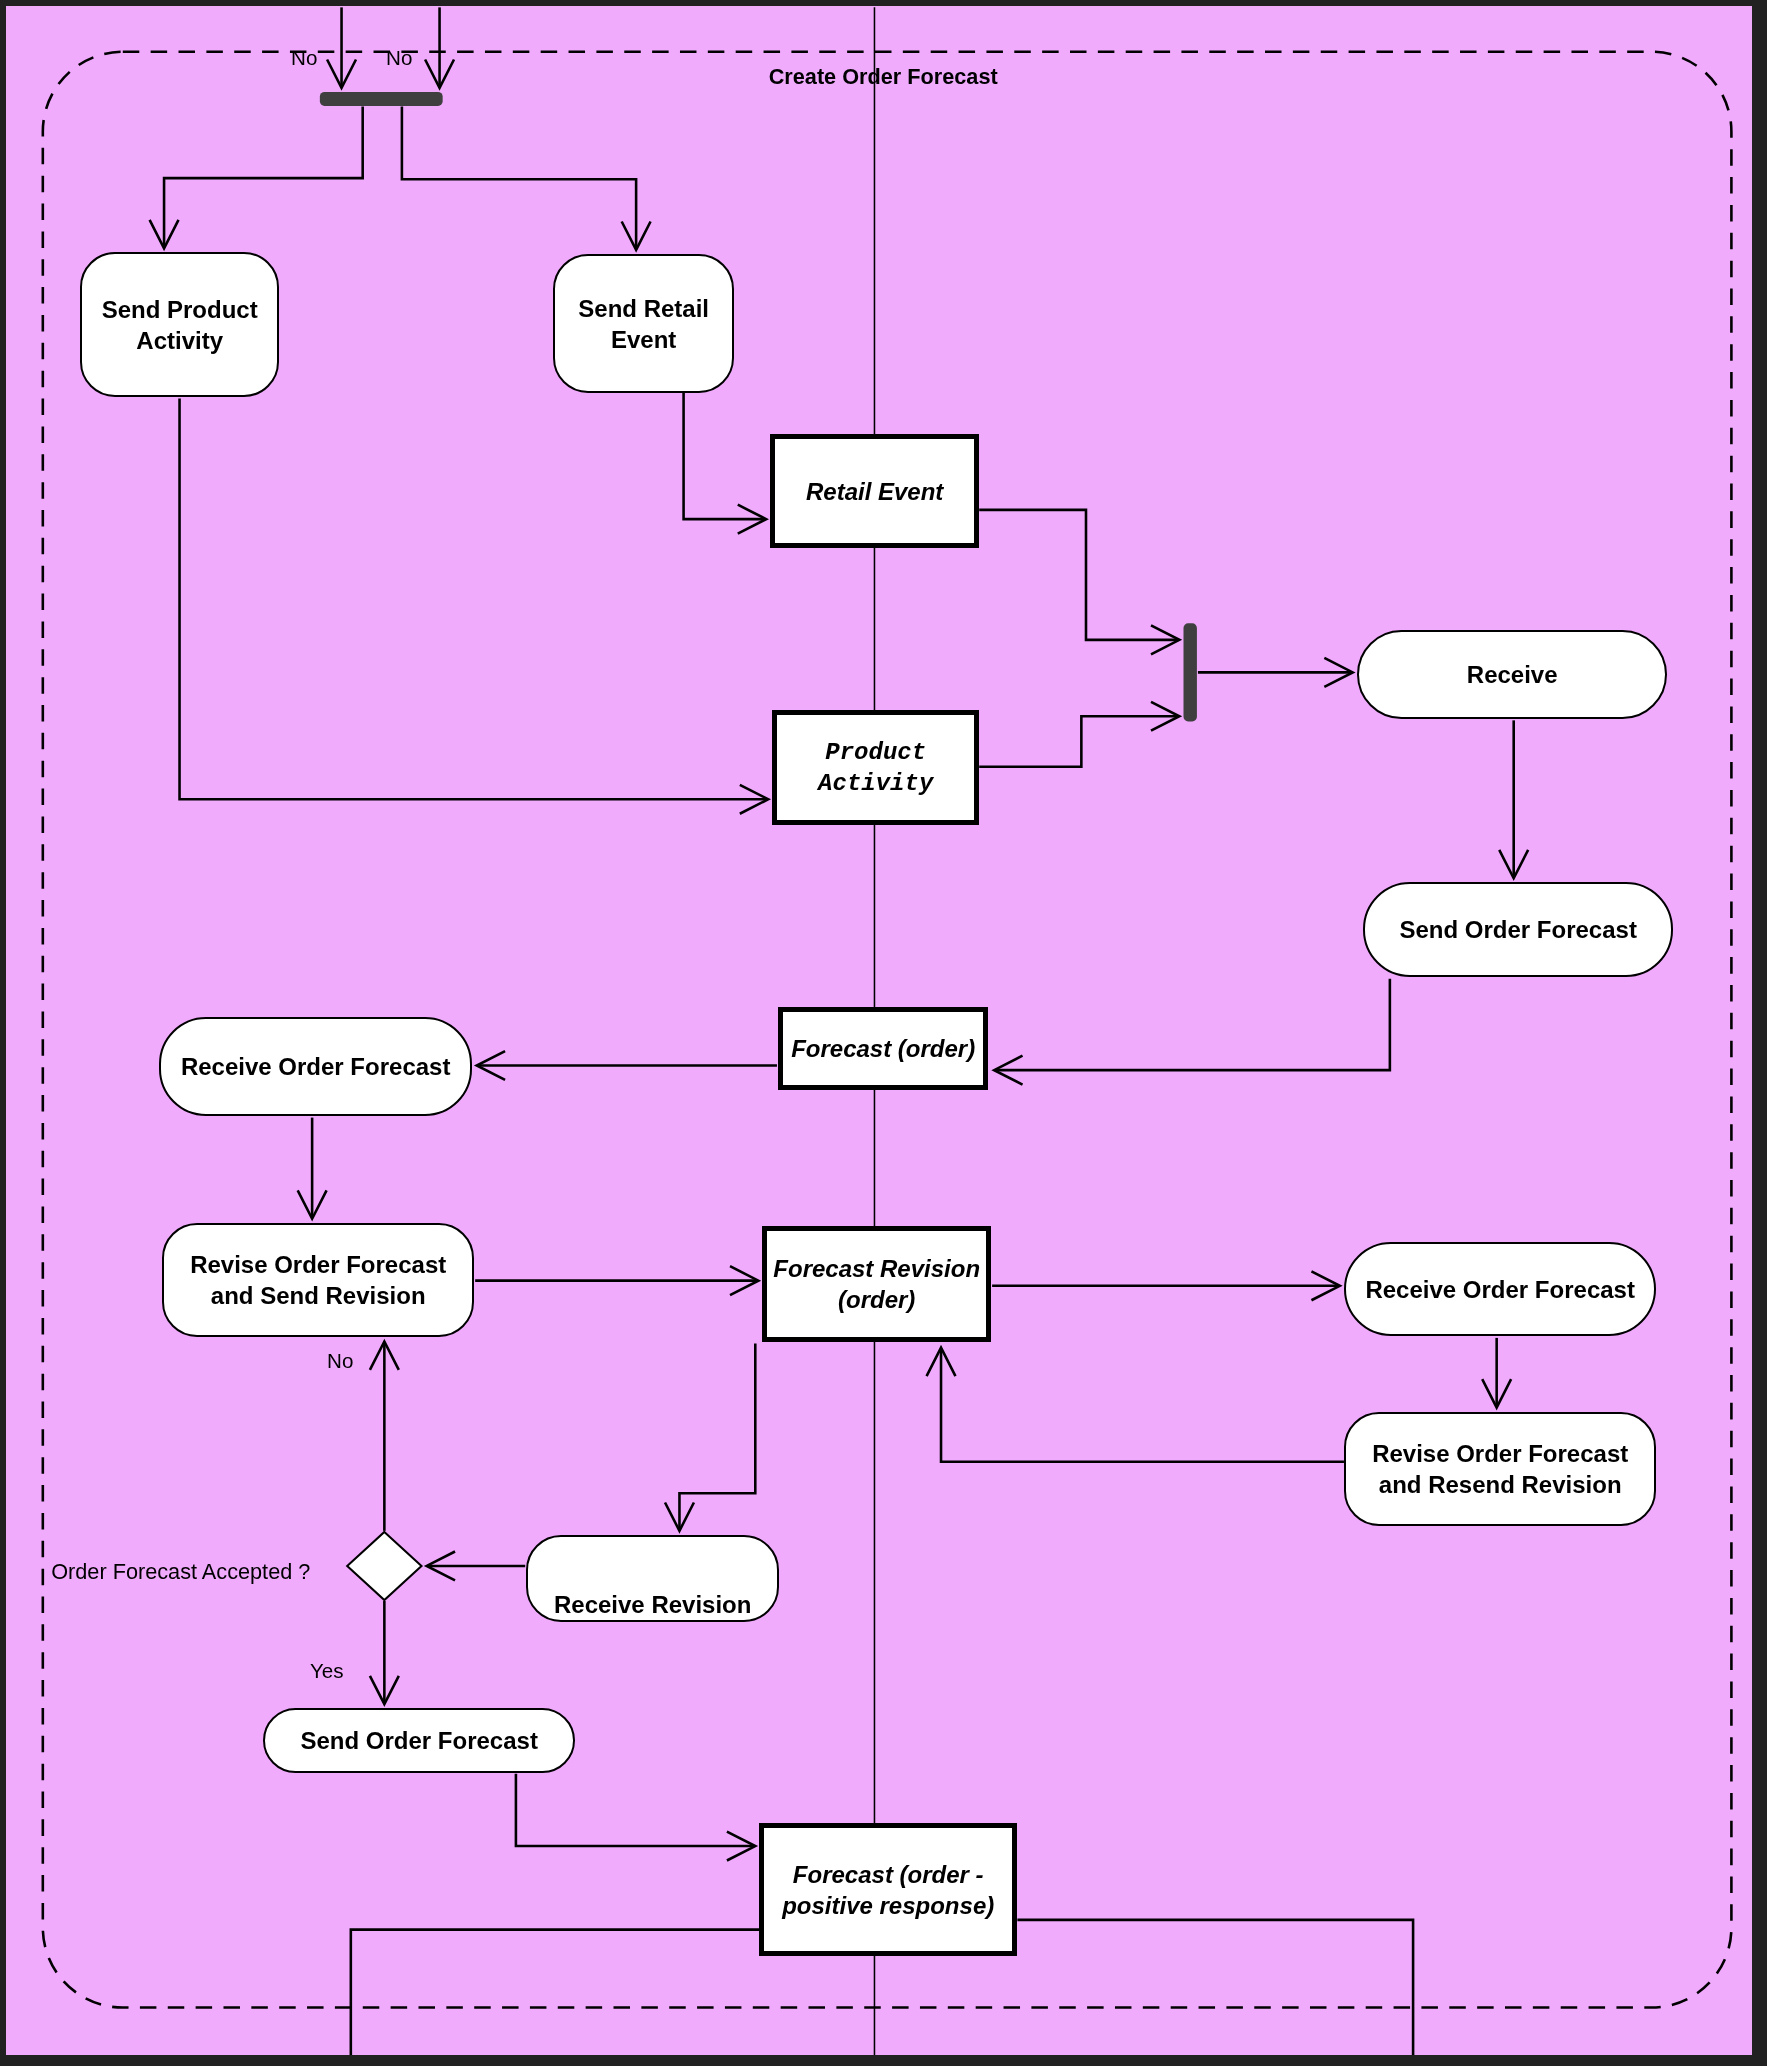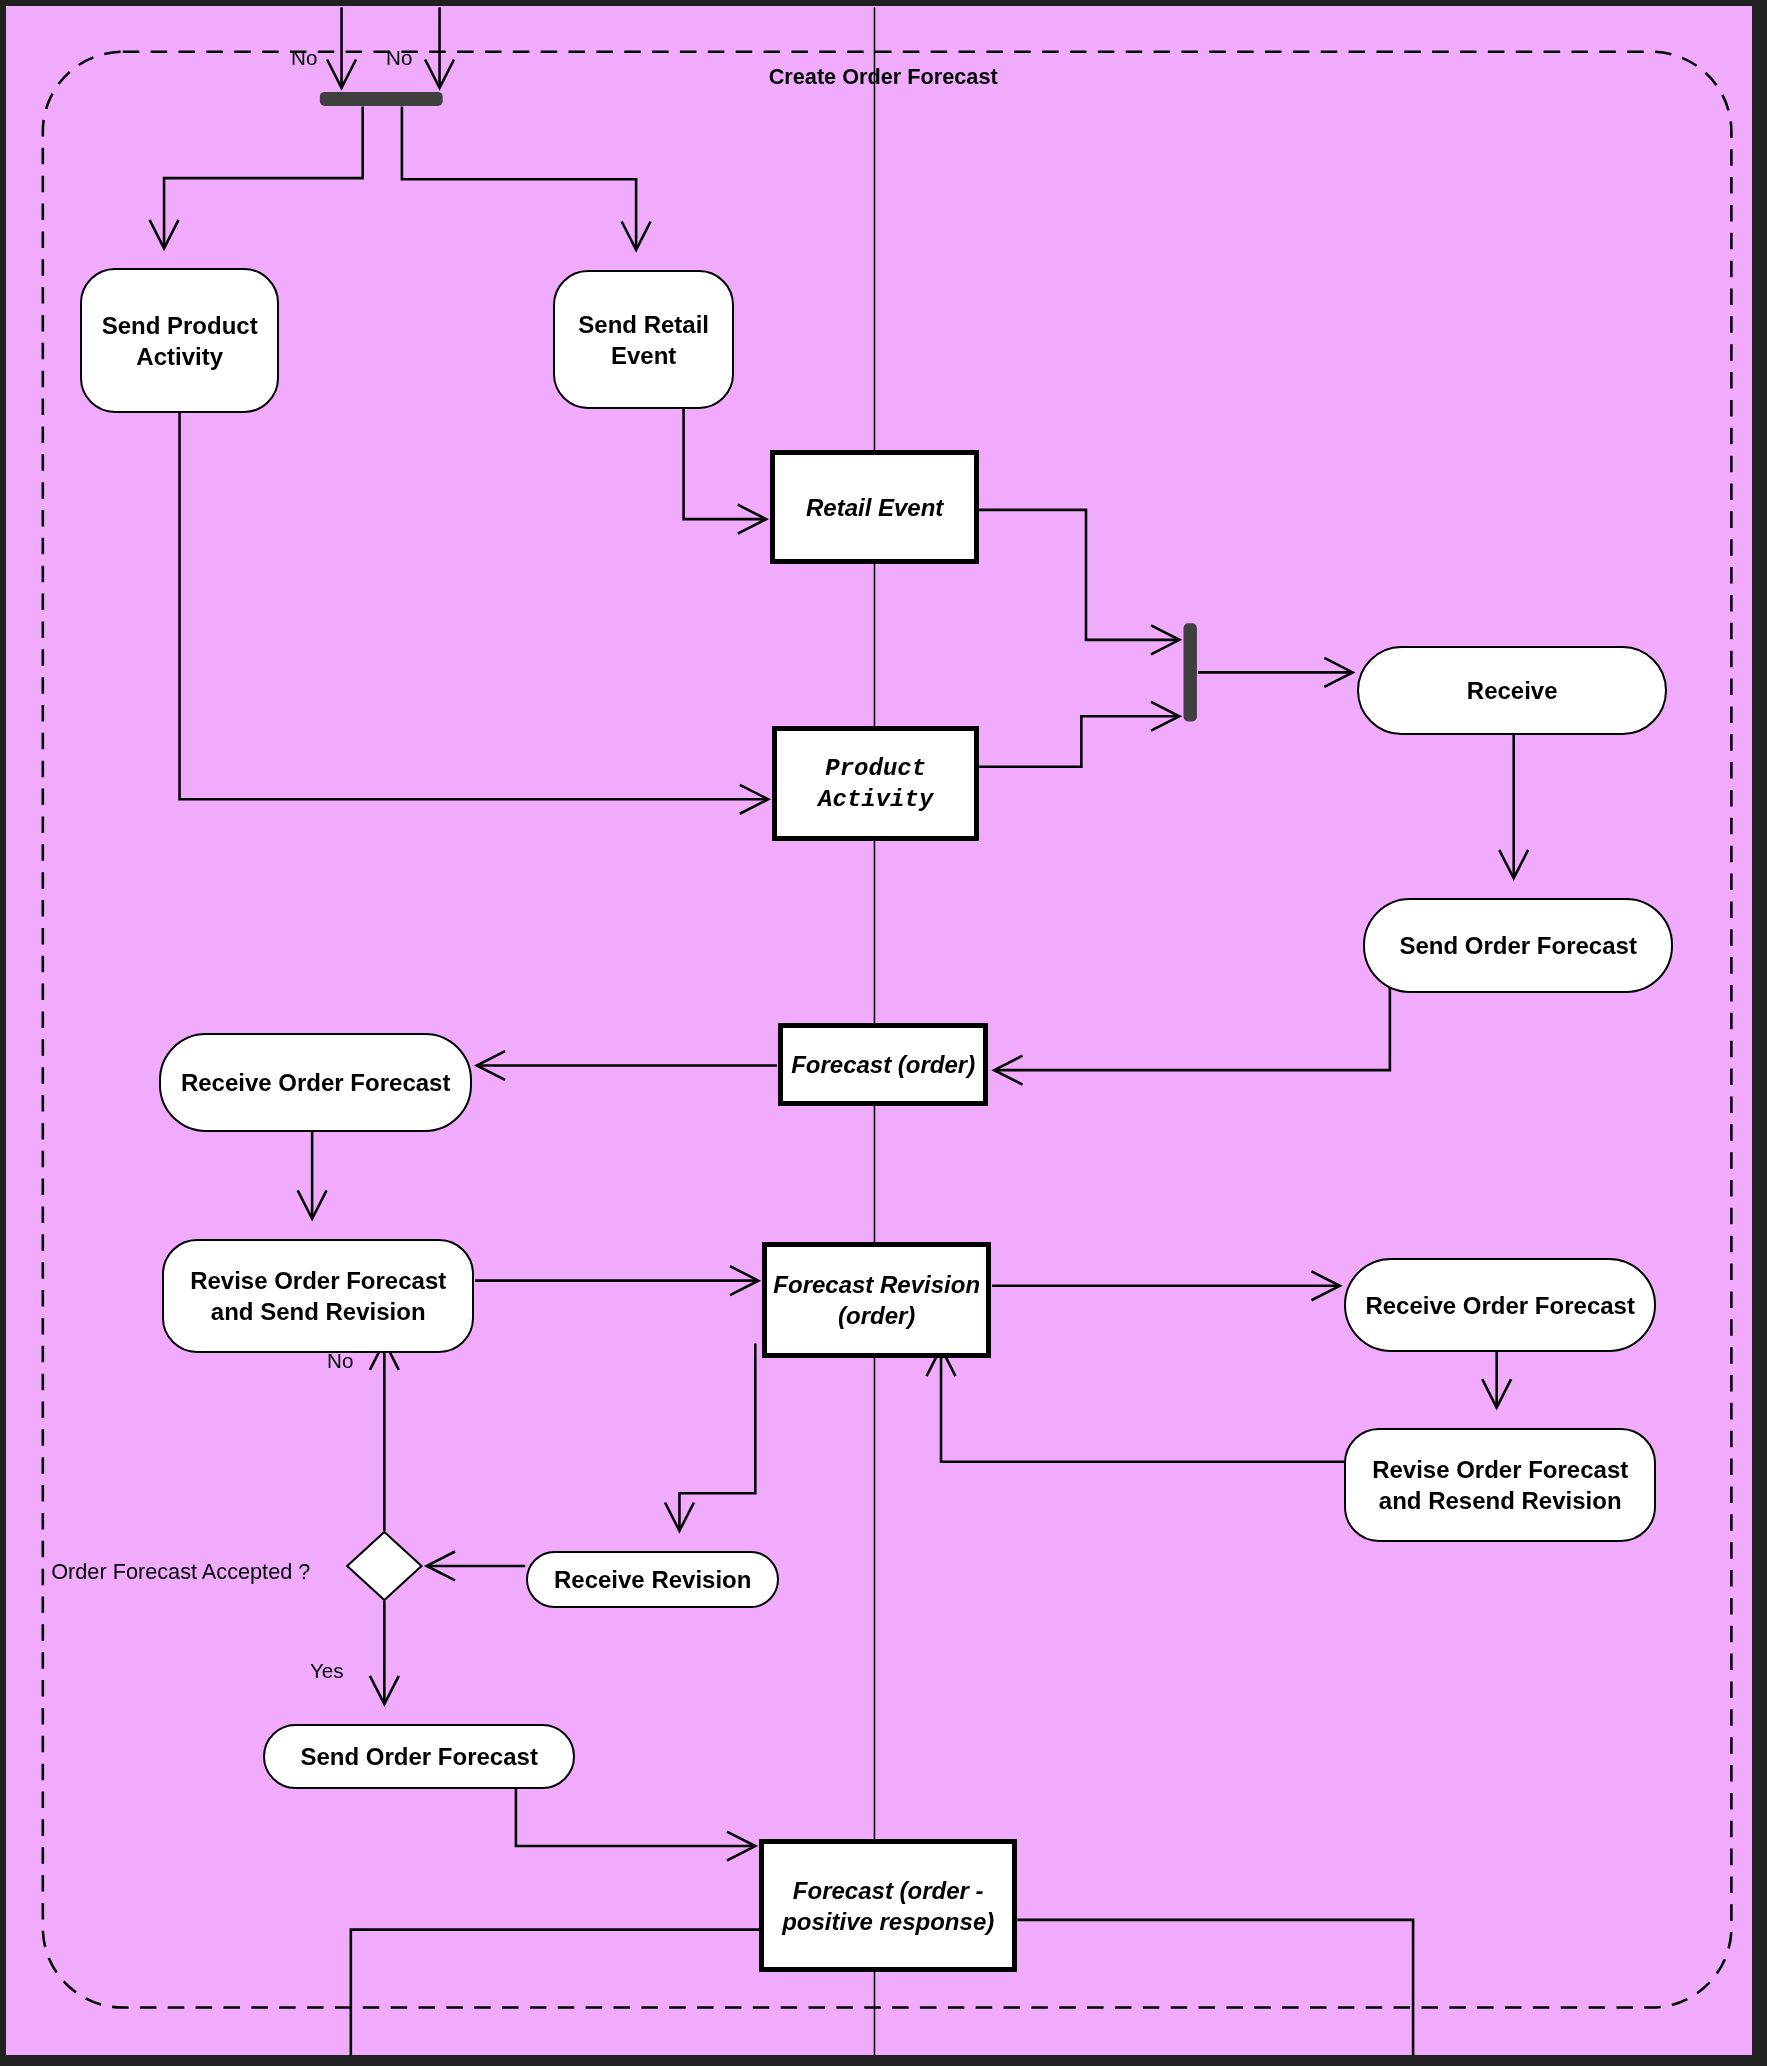--- a/index.html
+++ b/index.html
@@ -10,21 +10,21 @@
   }
   #canvas{
     position:absolute;left:6.2px;top:6.2px;width:1746px;height:2049px;
     background:#f0abfc;overflow:hidden;
   }
   #wires{position:absolute;left:-6.2px;top:-6.2px;width:1767px;height:2066px;}
   .node{
     position:absolute;background:#ffffff;color:#000;
     display:flex;align-items:center;justify-content:center;
     text-align:center;font-weight:bold;font-size:24px;line-height:1.3;
-    white-space:pre-line;box-sizing:border-box;border:2.6px solid #000;margin-top:16px;
+    white-space:pre-line;box-sizing:border-box;border:2.6px solid #000;
   }
   .activity{border-radius:47px;}
   .activity.sq{border-radius:35px;}
   .object{border-width:5.2px;border-radius:0;font-style:italic;}
   .edge-label{
     position:absolute;color:#000;font-size:20.6px;font-weight:normal;
     text-align:center;line-height:1.1;white-space:pre-line;
   }
   #diagram-title{
     position:absolute;left:619px;top:58px;width:516px;
@@ -115,21 +115,21 @@
     <span>Forecast Revision
 (order)</span></div>
 
   <div class="node activity" style="left:1338px;top:1236px;width:312px;height:94px;">
     <span>Receive Order Forecast</span></div>
 
   <div class="node activity sq" style="left:1338px;top:1406px;width:312px;height:114px;">
     <span>Revise Order Forecast
 and Resend Revision</span></div>
 
-  <div class="node activity sq" style="left:520px;top:1529px;width:253px;height:57px;">
+  <div class="node activity sq" style="left:520px;top:1529px;width:253px;height:87px;align-items:flex-end;">
     <span>Receive Revision</span></div>
 
   <div class="node activity sq" style="left:257px;top:1702px;width:312px;height:65px;">
     <span>Send Order Forecast</span></div>
 
   <div class="node object" style="left:753px;top:1817px;width:258px;height:133px;">
     <span>Forecast (order -
 positive response)</span></div>
 
   <div class="edge-label" style="left:272px;top:41px;width:52px;">No</div>

